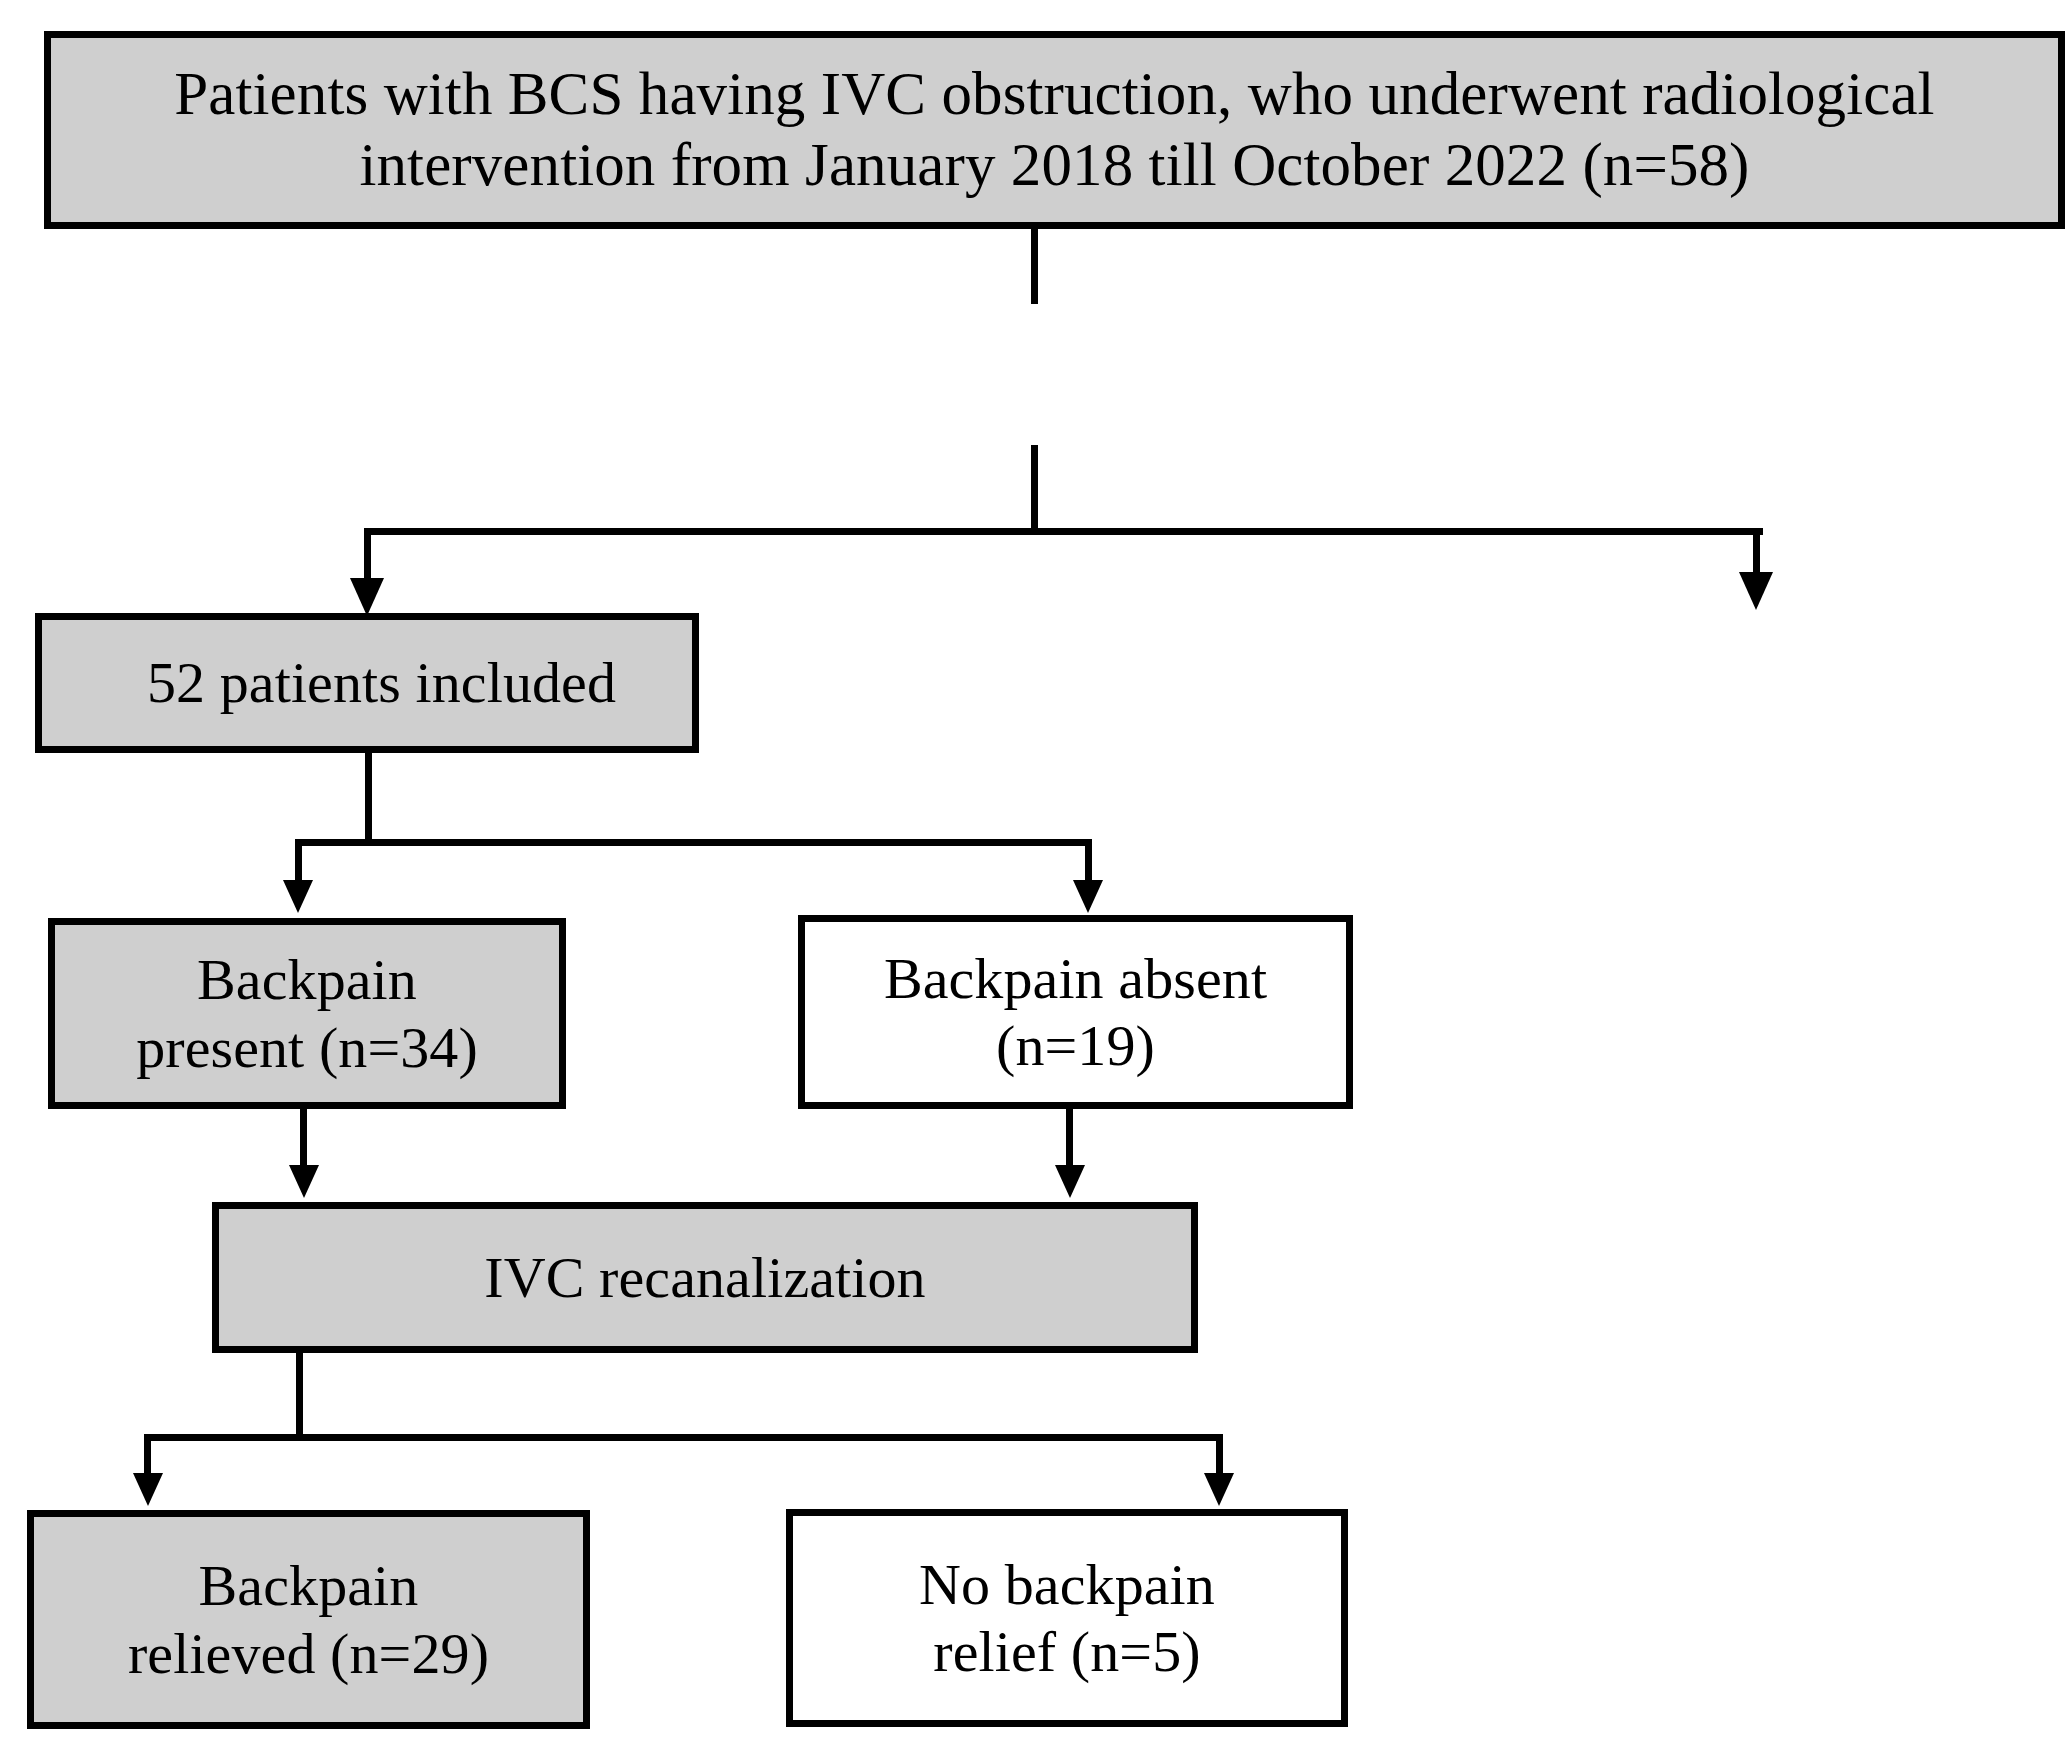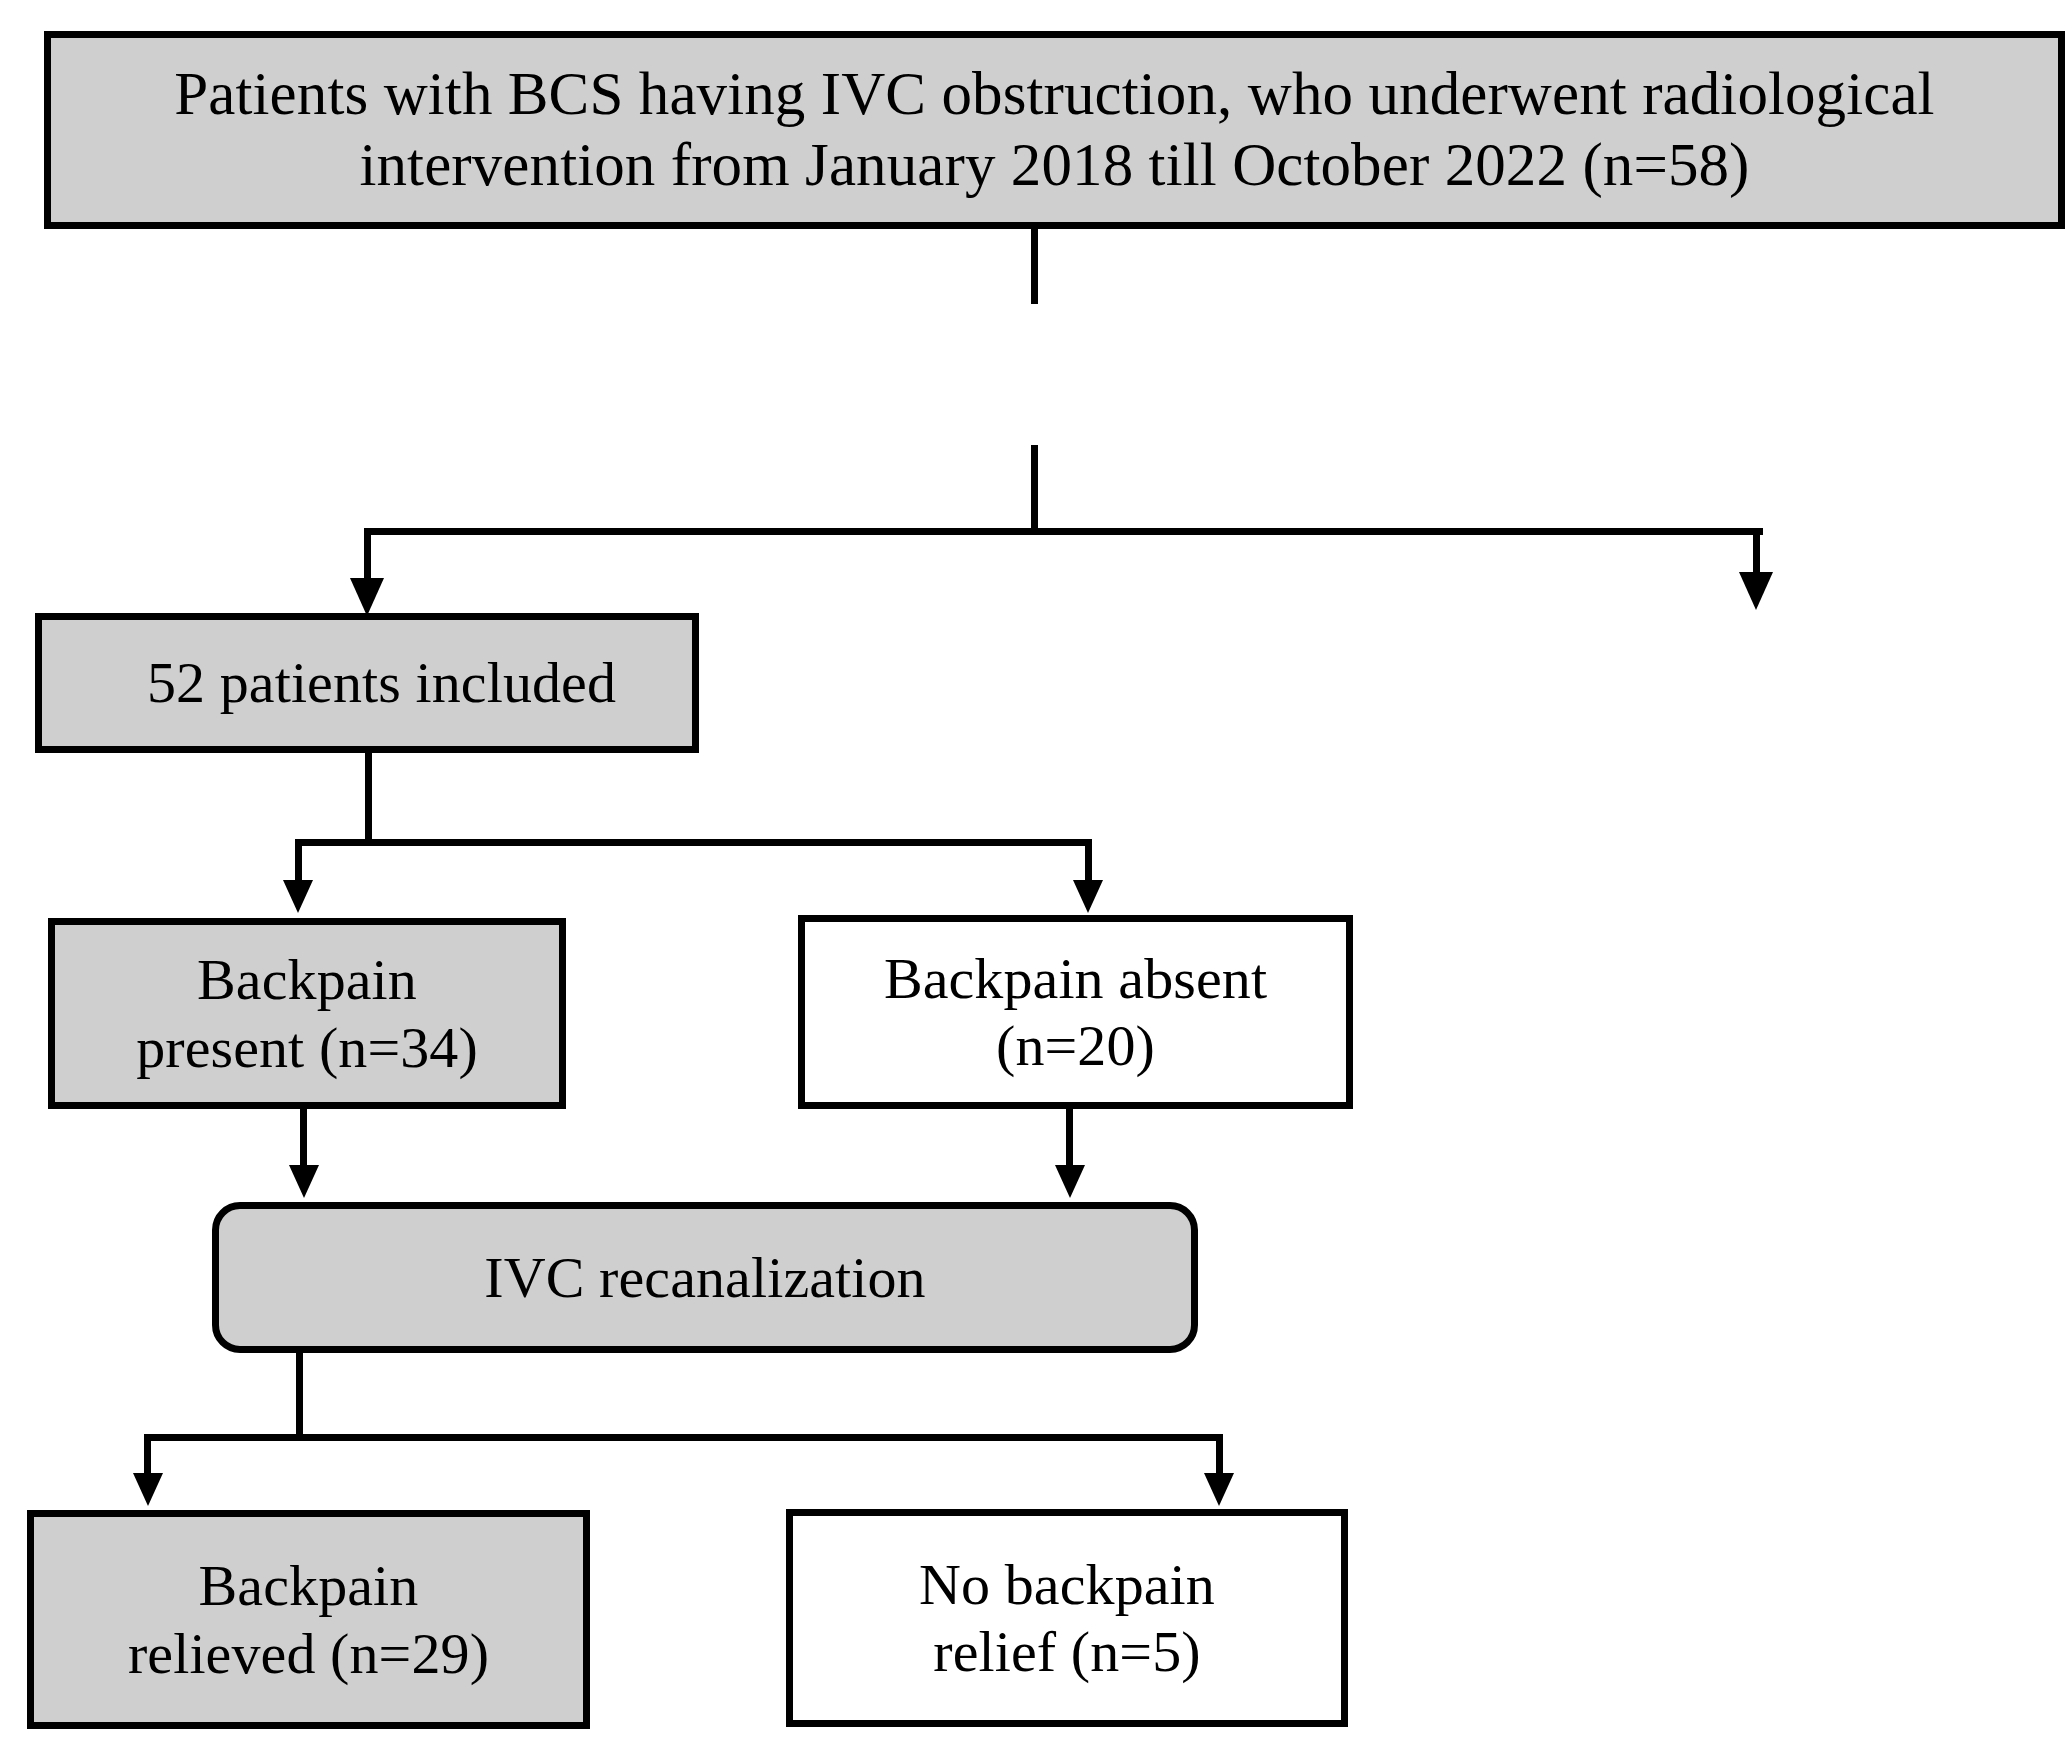--- a/index.html
+++ b/index.html
@@ -110,24 +110,24 @@
   </div>
 
 
   <div class="node fill-gray t-node" style="left:48px; top:918px; width:518px; height:191px;">
     <span class="txt">Backpain
 present (n=34)</span>
   </div>
 
   <div class="node fill-white t-node" style="left:798px; top:915px; width:555px; height:194px;">
     <span class="txt">Backpain absent
-(n=20)</span>
+(n=19)</span>
   </div>
 
-  <div class="node fill-gray t-node" style="left:212px; top:1202px; width:986px; height:151px;border-radius:28px;">
+  <div class="node fill-gray t-node" style="left:212px; top:1202px; width:986px; height:151px;">
     <span class="txt">IVC recanalization</span>
   </div>
 
   <div class="node fill-gray t-node" style="left:27px; top:1510px; width:563px; height:219px;">
     <span class="txt">Backpain
 relieved (n=29)</span>
   </div>
 
   <div class="node fill-white t-node" style="left:786px; top:1509px; width:562px; height:218px;">
     <span class="txt">No backpain

